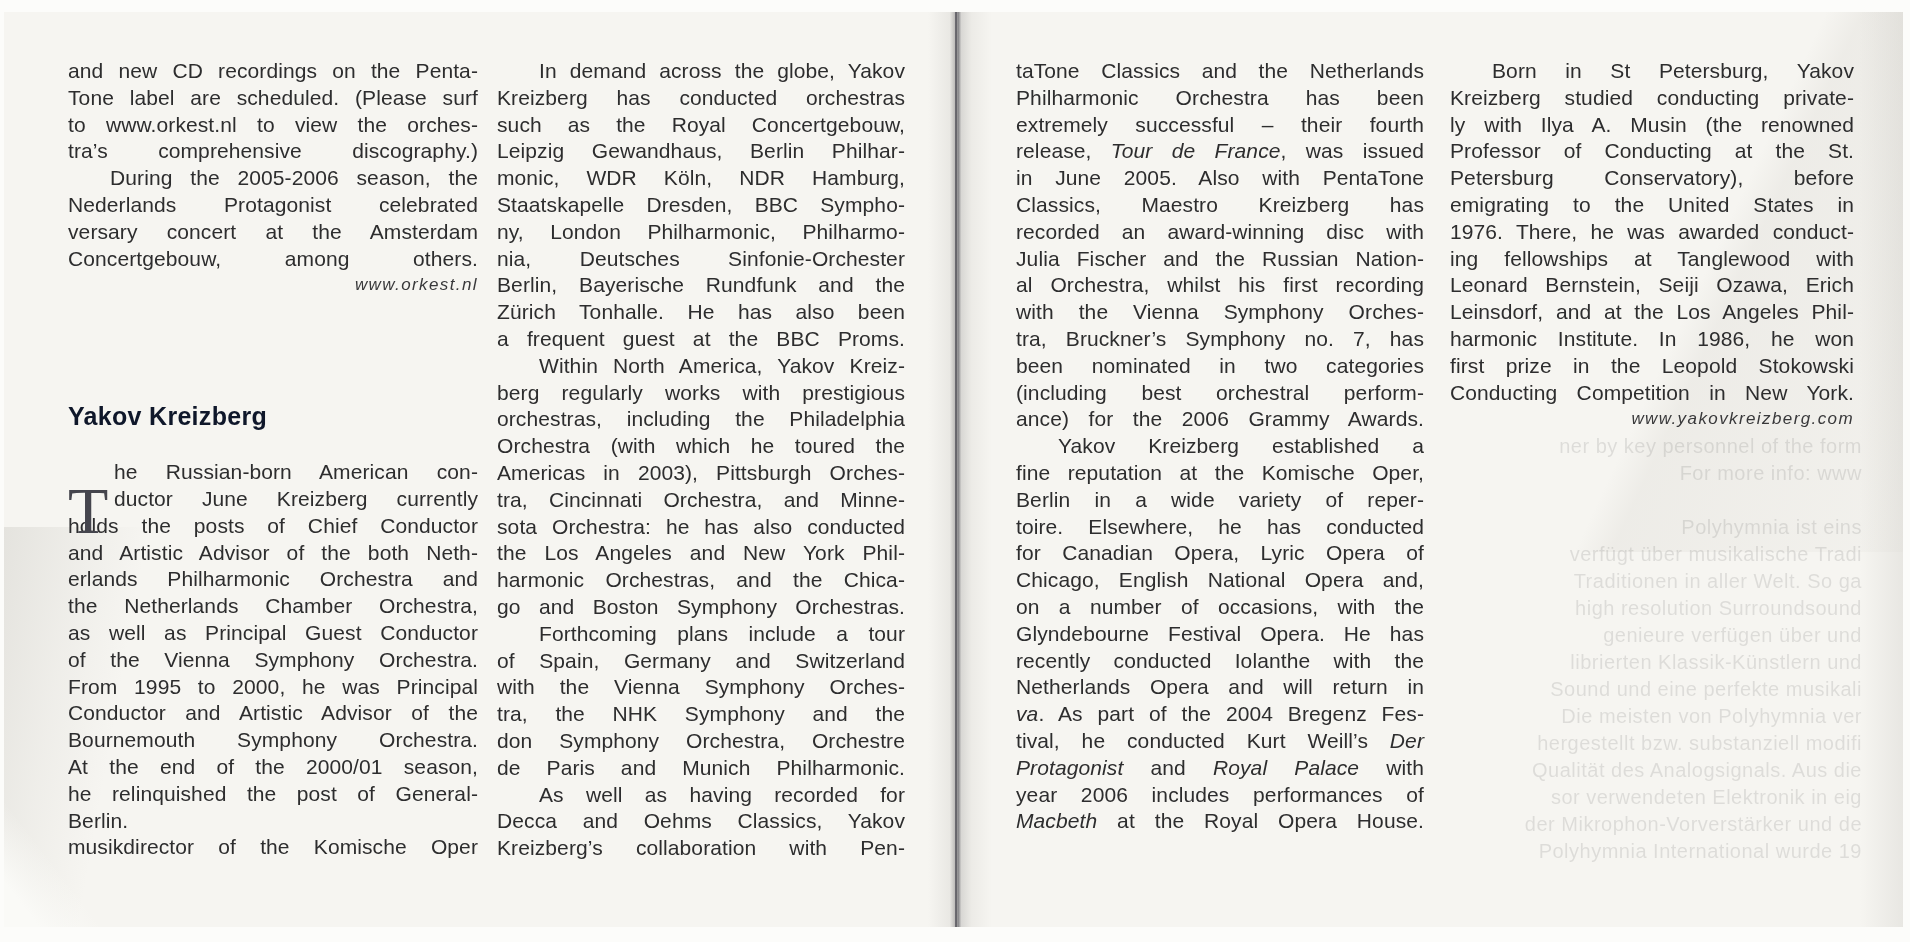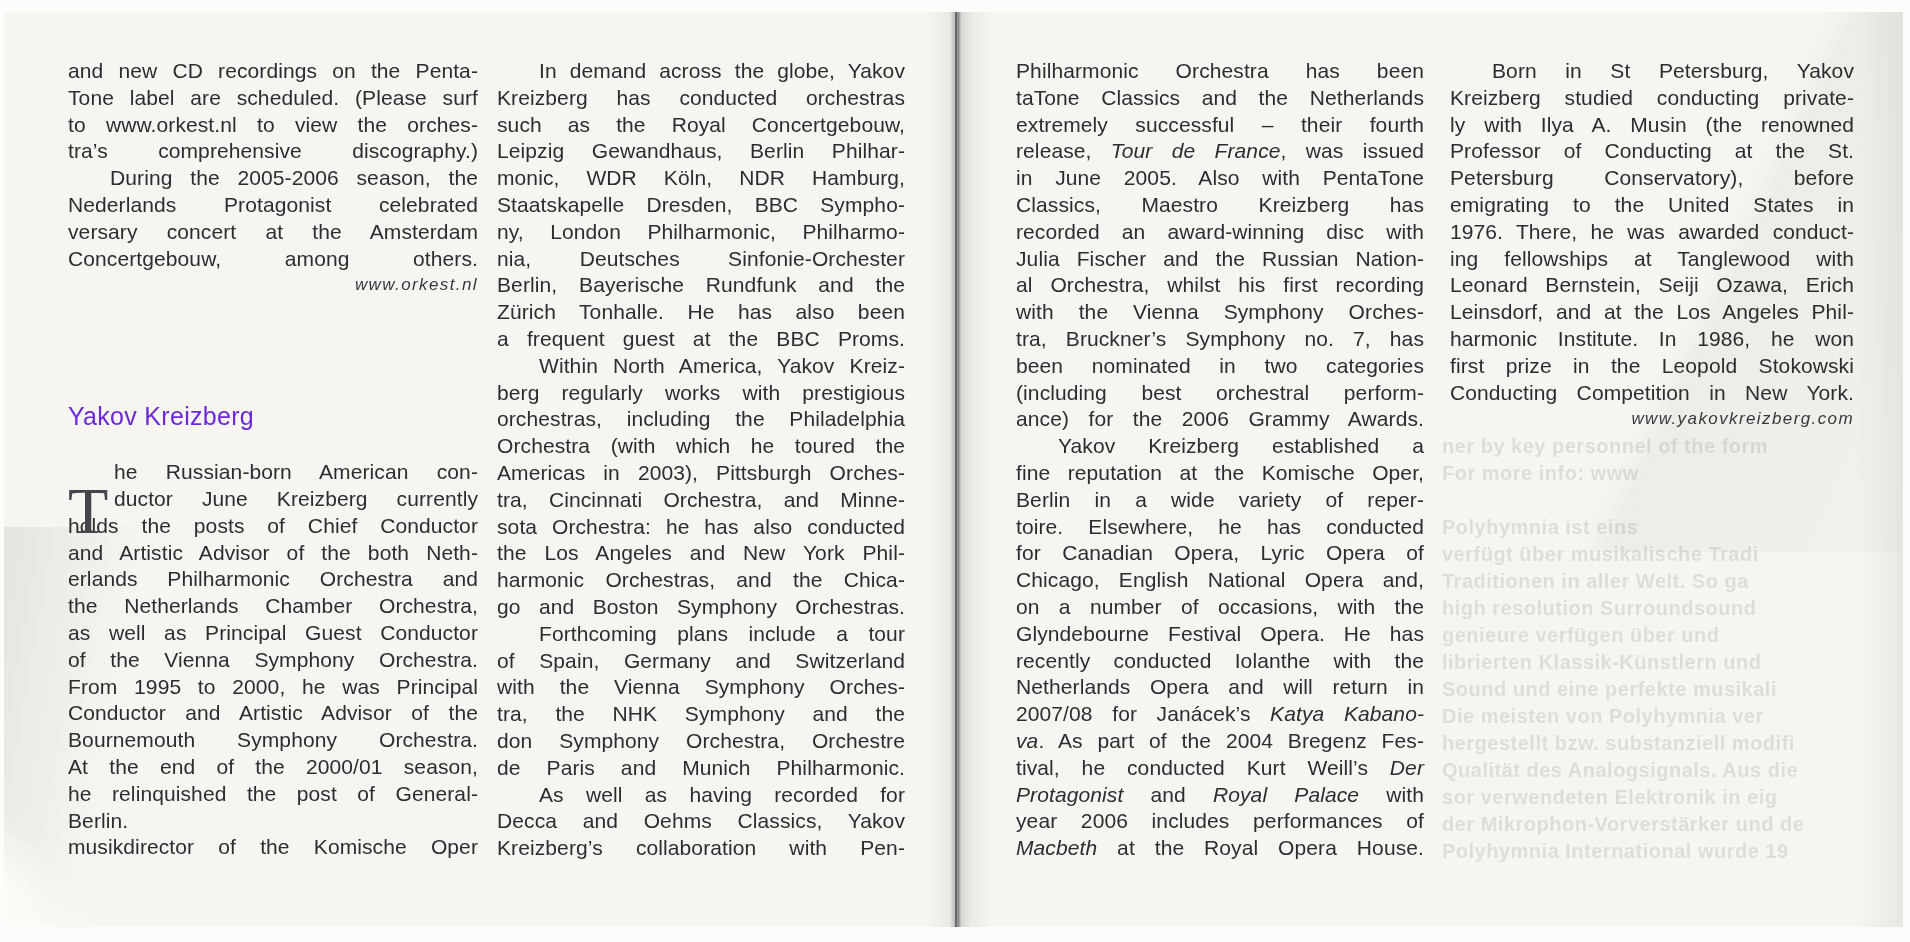--- a/index.html
+++ b/index.html
@@ -7,21 +7,21 @@
         font-family:"Liberation Sans",sans-serif;color:#2d2d2e;}
   
   .col{position:absolute;top:58px;font-size:21px;line-height:26.8px;letter-spacing:0.1px;}
   .line{height:26.8px;text-align:justify;text-align-last:justify;}
   .line.last{text-align-last:left;}
   .line.in{padding-left:42px;}
   .line.dc{padding-left:46px;}
   .line.right{text-align:right;text-align-last:right;font-style:italic;font-size:17px;
               letter-spacing:1.4px;color:#38383a;}
   .it{font-style:italic;}
-  .heading{height:34px;font-weight:normal;font-size:25px;letter-spacing:0.3px;color:#6d28d9;
+  .heading{height:34px;font-weight:bold;font-size:25px;letter-spacing:0.3px;color:#0f172a;
            text-align:right;text-align-last:left;}
   .gap{width:100%;}
   .dropcap{position:absolute;top:424px;left:0;font-family:"Liberation Serif",serif;
            font-size:66px;line-height:58px;color:#45454d;}
   
   .edge{position:absolute;background:#fcfcfa;}
   .edge.top{left:0;top:0;width:1910px;height:12px;}
   .edge.bottom{left:0;top:927px;width:1910px;height:15px;}
   .edge.rightE{left:1903px;top:0;width:7px;height:942px;}
   .edge.leftE{left:0;top:0;width:4px;height:942px;}
@@ -35,21 +35,21 @@
   .corner-bl{position:absolute;left:0;bottom:15px;width:170px;height:400px;
     background:linear-gradient(100deg, rgba(186,184,177,0.30) 0%, rgba(186,184,177,0.12) 34%, rgba(186,184,177,0) 62%);}
   .corner-bl-white{position:absolute;left:0;bottom:15px;width:120px;height:160px;
     background:linear-gradient(52deg, #fafaf7 16%, rgba(250,250,247,0) 42%);}
   .shade-tr{position:absolute;left:1540px;top:12px;width:370px;height:540px;
     background:linear-gradient(115deg, rgba(203,200,193,0) 46%, rgba(203,200,193,0.20) 52%, rgba(203,200,193,0.08) 100%);}
   .shade-right{position:absolute;left:1860px;top:12px;width:43px;height:915px;
     background:linear-gradient(to right, rgba(190,188,182,0) 0%, rgba(190,188,182,0.25) 100%);}
   
   .bleed{position:absolute;left:1442px;top:433px;width:420px;font-size:20px;line-height:27px;
-         text-align:left;font-weight:bold;color:#404040;opacity:0.13;
+         text-align:right;font-weight:normal;color:#404040;opacity:0.13;
          filter:blur(0.5px);letter-spacing:0.5px;}
   .bline{height:27px;white-space:nowrap;overflow:visible;}
 </style>
 </head>
 <body>
 
 <div class="scan">
 
   <div class="shade-tr"></div>
   <div class="shade-right"></div>
@@ -112,22 +112,22 @@
       <div class="line">of Spain, Germany and Switzerland</div>
       <div class="line">with the Vienna Symphony Orches-</div>
       <div class="line">tra, the NHK Symphony and the</div>
       <div class="line">don Symphony Orchestra, Orchestre</div>
       <div class="line">de Paris and Munich Philharmonic.</div>
       <div class="line in">As well as having recorded for</div>
       <div class="line">Decca and Oehms Classics, Yakov</div>
       <div class="line">Kreizberg’s collaboration with Pen-</div>
     </div>
   <div class="col" style="left:1016px;width:408px;">
+      <div class="line">taTone Classics and the Netherlands</div>
       <div class="line">Philharmonic Orchestra has been</div>
-      <div class="line">taTone Classics and the Netherlands</div>
       <div class="line">extremely successful – their fourth</div>
       <div class="line"><span>release, </span><span class="it">Tour de France</span><span>, was issued</span></div>
       <div class="line">in June 2005. Also with PentaTone</div>
       <div class="line">Classics, Maestro Kreizberg has</div>
       <div class="line">recorded an award-winning disc with</div>
       <div class="line">Julia Fischer and the Russian Nation-</div>
       <div class="line">al Orchestra, whilst his first recording</div>
       <div class="line">with the Vienna Symphony Orches-</div>
       <div class="line">tra, Bruckner’s Symphony no. 7, has</div>
       <div class="line">been nominated in two categories</div>
@@ -136,21 +136,20 @@
       <div class="line in">Yakov Kreizberg established a</div>
       <div class="line">fine reputation at the Komische Oper,</div>
       <div class="line">Berlin in a wide variety of reper-</div>
       <div class="line">toire. Elsewhere, he has conducted</div>
       <div class="line">for Canadian Opera, Lyric Opera of</div>
       <div class="line">Chicago, English National Opera and,</div>
       <div class="line">on a number of occasions, with the</div>
       <div class="line">Glyndebourne Festival Opera. He has</div>
       <div class="line">recently conducted Iolanthe with the</div>
       <div class="line">Netherlands Opera and will return in</div>
-      <div class="line"><span>2007/08 for Janácek’s </span><span class="it">Katya Kabano-</span></div>
       <div class="line"><span class="it">va</span><span>. As part of the 2004 Bregenz Fes-</span></div>
       <div class="line"><span>tival, he conducted Kurt Weill’s </span><span class="it">Der</span></div>
       <div class="line"><span class="it">Protagonist</span><span> and </span><span class="it">Royal Palace</span><span> with</span></div>
       <div class="line">year 2006 includes performances of</div>
       <div class="line"><span class="it">Macbeth</span><span> at the Royal Opera House.</span></div>
     </div>
   <div class="col" style="left:1450px;width:404px;">
       <div class="line in">Born in St Petersburg, Yakov</div>
       <div class="line">Kreizberg studied conducting private-</div>
       <div class="line">ly with Ilya A. Musin (the renowned</div>

